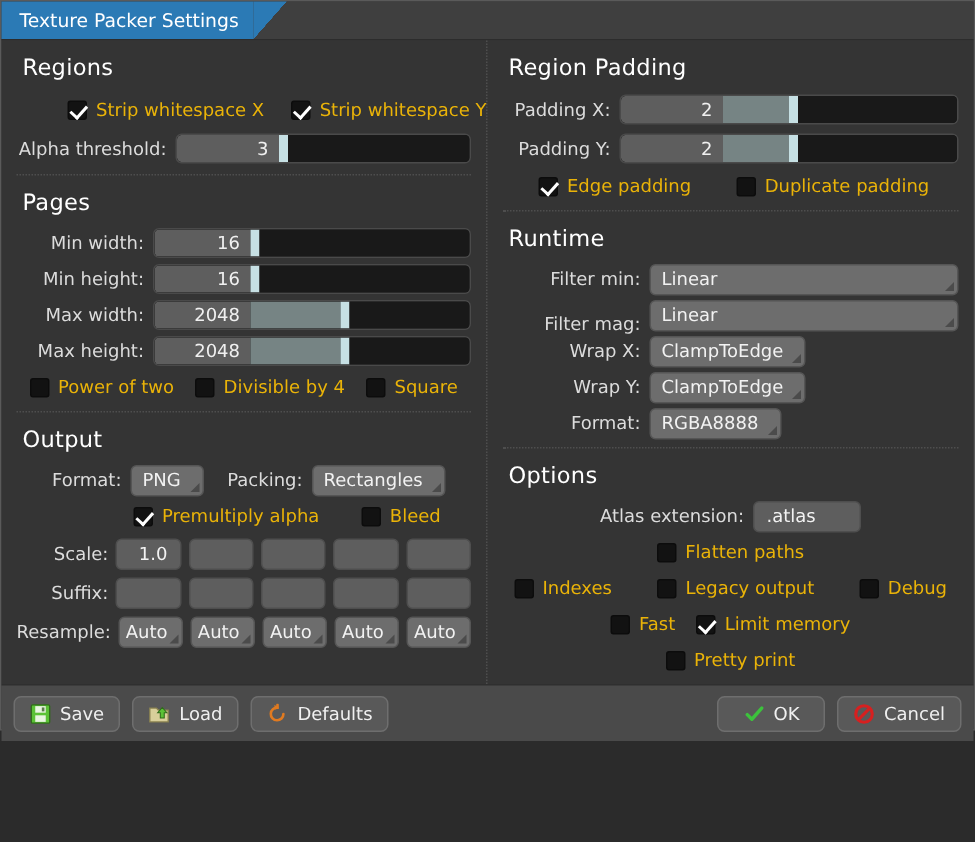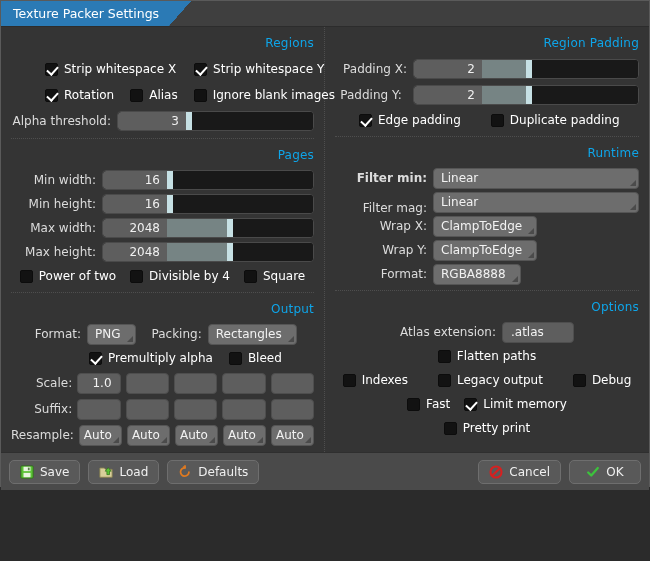--- a/index.html
+++ b/index.html
@@ -50,25 +50,24 @@
   }
   .col {
     width: 50%;
     display: flex; flex-direction: column;
     padding: 6px 10px 0 10px;
   }
   .col.left { border-right: 1px dotted #4e4e4e; }
   .section { padding-bottom: 4px; }
   .section + .section { border-top: 1px dotted #4e4e4e; padding-top: 6px; }
   .sec-title {
-    color: #0ea5e9;
-    font-size: 12px;
+    color: #ffffff;
+    font-size: 15px;
     padding: 3px 0 6px 4px;
     letter-spacing: .2px;
-    text-align: right;
   }
   .row {
     display: flex; align-items: center;
     height: 26px;
     gap: 6px;
   }
   .row.tight { height: 24px; }
   .lbl {
     color: #dcdcdc; font-size: 12px;
     white-space: nowrap;
@@ -91,21 +90,21 @@
   }
   .chkbox.on::after {
     content: "";
     position: absolute;
     left: 3px; top: 0px;
     width: 5px; height: 9px;
     border: solid #ffffff;
     border-width: 0 2px 2px 0;
     transform: rotate(42deg);
   }
-  .chk .t { color: #ffffff; font-size: 12px; white-space: nowrap; }
+  .chk .t { color: #eab308; font-size: 12px; white-space: nowrap; }
   
   .slider {
     flex: 1 1 auto;
     height: 20px;
     background: #191919;
     border: 1px solid #4a4a4a;
     border-radius: 4px;
     display: flex; align-items: stretch;
     overflow: hidden;
     position: relative;
@@ -215,34 +214,20 @@
         <div class="row" style="padding-left:34px;gap:18px;">
           <label class="chk">
             <span class="chkbox on"></span>
             <span class="t">Strip whitespace X</span>
           </label>
           <label class="chk">
             <span class="chkbox on"></span>
             <span class="t">Strip whitespace Y</span>
           </label>
         </div>
-        <div class="row" style="padding-left:34px;gap:16px;">
-          <label class="chk">
-            <span class="chkbox on"></span>
-            <span class="t">Rotation</span>
-          </label>
-          <label class="chk">
-            <span class="chkbox"></span>
-            <span class="t">Alias</span>
-          </label>
-          <label class="chk">
-            <span class="chkbox"></span>
-            <span class="t">Ignore blank images</span>
-          </label>
-        </div>
         <div class="row">
           <span class="lbl right" style="width:100px;">Alpha threshold:</span>
           <div class="slider">
             <div class="sl-valbox" style="width:68px;">3</div>
             <div class="sl-fill" style="width:0px;"></div>
             <div class="sl-knob"></div>
             <div class="sl-rest"></div>
           </div>
         </div>
       </div>
@@ -302,21 +287,21 @@
       </div>
 
       <div class="section">
         <div class="sec-title">Output</div>
         <div class="row tight">
           <span class="lbl right" style="width:70px;">Format:</span>
           <div class="dd">PNG</div>
           <span class="lbl" style="margin-left:10px;">Packing:</span>
           <div class="dd">Rectangles</div>
         </div>
-        <div class="row tight" style="padding-left:78px;gap:16px;align-items:center;">
+        <div class="row tight" style="padding-left:78px;gap:28px;align-items:center;">
           <label class="chk">
             <span class="chkbox on"></span>
             <span class="t">Premultiply alpha</span>
           </label>
           <label class="chk">
             <span class="chkbox"></span>
             <span class="t">Bleed</span>
           </label>
         </div>
         <div class="gridrow">
@@ -353,21 +338,21 @@
         <div class="row">
           <span class="lbl right" style="width:72px;text-align:right;">Padding X:</span>
           <div class="slider">
             <div class="sl-valbox" style="width:68px;">2</div>
             <div class="sl-fill" style="width:44px;"></div>
             <div class="sl-knob"></div>
             <div class="sl-rest"></div>
           </div>
         </div>
         <div class="row">
-          <span class="lbl right" style="width:72px;text-align:center;">Padding Y:</span>
+          <span class="lbl right" style="width:72px;">Padding Y:</span>
           <div class="slider">
             <div class="sl-valbox" style="width:68px;">2</div>
             <div class="sl-fill" style="width:44px;"></div>
             <div class="sl-knob"></div>
             <div class="sl-rest"></div>
           </div>
         </div>
         <div class="row tight" style="padding-left:24px;gap:30px;">
           <label class="chk">
             <span class="chkbox on"></span>
@@ -376,21 +361,21 @@
           <label class="chk">
             <span class="chkbox"></span>
             <span class="t">Duplicate padding</span>
           </label>
         </div>
       </div>
 
       <div class="section">
         <div class="sec-title">Runtime</div>
         <div class="row tight">
-          <span class="lbl right" style="width:92px;font-weight:bold;">Filter min:</span>
+          <span class="lbl right" style="width:92px;">Filter min:</span>
           <div class="dd" style="flex:1 1 auto;">Linear</div>
         </div>
         <div class="row tight">
           <span class="lbl right" style="width:92px;margin-top:11px;">Filter mag:</span>
           <div class="dd" style="flex:1 1 auto;">Linear</div>
         </div>
         <div class="row tight">
           <span class="lbl right" style="width:92px;">Wrap X:</span>
           <div class="dd">ClampToEdge</div>
         </div>
@@ -474,31 +459,31 @@
     <div class="btn">
       <span class="ico">
         <svg viewBox="0 0 16 16" width="14" height="14">
           <path d="M12.5 8 A4.8 4.8 0 1 1 8 3.2 L8 1 L8 1" fill="none" stroke="#e07a20" stroke-width="2" stroke-linecap="round"></path>
           <path d="M5.5 1.2 L9.2 2.6 L6.4 4.8 Z" fill="#e07a20"></path>
         </svg>
       </span>
       <span>Defaults</span>
     </div>
     <div class="spacer"></div>
+    <div class="btn" style="min-width:72px;justify-content:center;">
+      <span class="ico">
+        <svg viewBox="0 0 16 16" width="14" height="14">
+          <path d="M2.5 8.5 L6 12 L13.5 3.5" fill="none" stroke="#3cc23c" stroke-width="2.6" stroke-linecap="round" stroke-linejoin="round"></path>
+        </svg>
+      </span>
+      <span>OK</span>
+    </div>
     <div class="btn" style="min-width:80px;justify-content:center;">
       <span class="ico">
         <svg viewBox="0 0 16 16" width="14" height="14">
           <circle cx="8" cy="8" r="6.3" fill="none" stroke="#d62020" stroke-width="2.4"></circle>
           <line x1="3.6" y1="12.4" x2="12.4" y2="3.6" stroke="#d62020" stroke-width="2.4"></line>
         </svg>
       </span>
       <span>Cancel</span>
     </div>
-    <div class="btn" style="min-width:72px;justify-content:center;">
-      <span class="ico">
-        <svg viewBox="0 0 16 16" width="14" height="14">
-          <path d="M2.5 8.5 L6 12 L13.5 3.5" fill="none" stroke="#3cc23c" stroke-width="2.6" stroke-linecap="round" stroke-linejoin="round"></path>
-        </svg>
-      </span>
-      <span>OK</span>
-    </div>
   </div>
 </div>
 
 </body></html>

